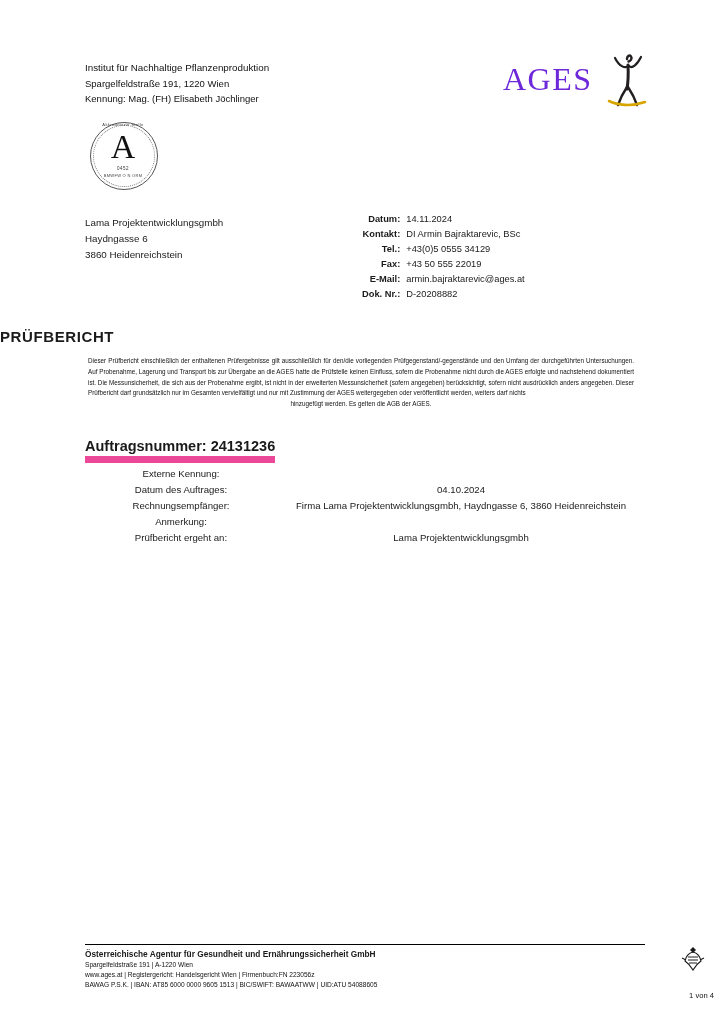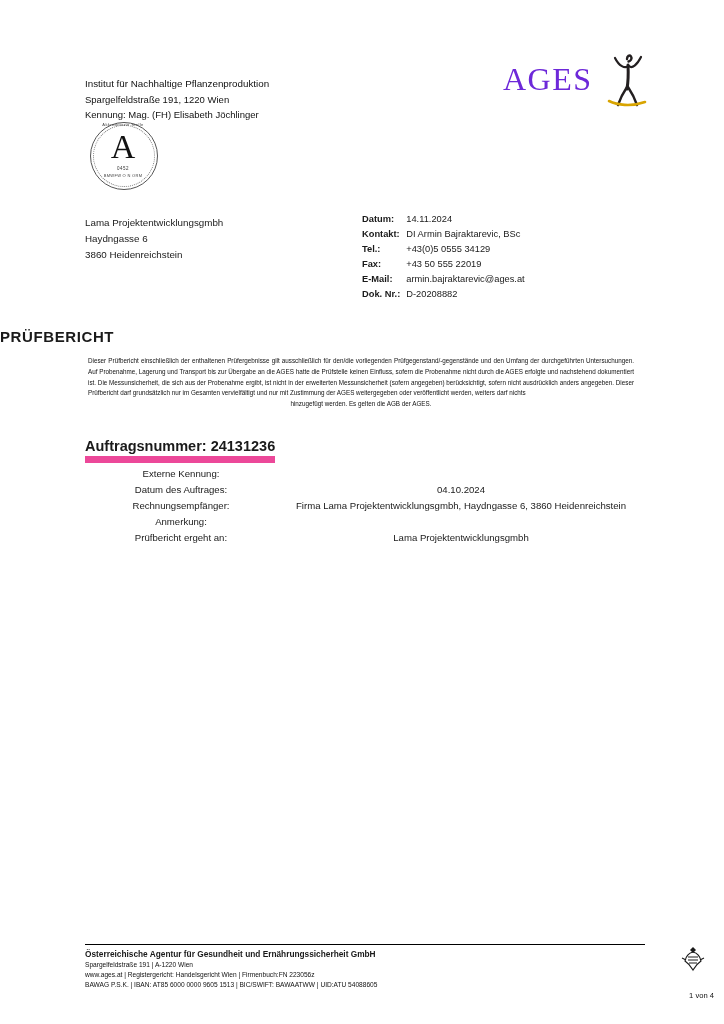--- a/index.html
+++ b/index.html
@@ -23,21 +23,20 @@
   .header {
     position: absolute;
     left: 85px;
     top: 60px;
     width: 560px;
   }
   .inst-block {
     font-size: 9.5px;
     line-height: 1.55;
     color: #111;
-    margin-top: 16px;
   }
   .inst-title {
     font-size: 9.8px;
     margin-bottom: 2px;
   }
   .logo-wrap {
     position: absolute;
     right: -3px;
     top: -5px;
     width: 145px;
@@ -145,21 +144,21 @@
   .meta table {
     border-collapse: collapse;
   }
   .meta td {
     padding: 0;
     vertical-align: top;
     font-size: 9.3px;
     line-height: 1.62;
   }
   .meta td.lbl {
-    text-align: left;
+    text-align: right;
     font-weight: bold;
     padding-right: 6px;
     white-space: nowrap;
   }
 
   
   .doc-title {
     position: absolute;
     left: 0;
     top: 328px;

